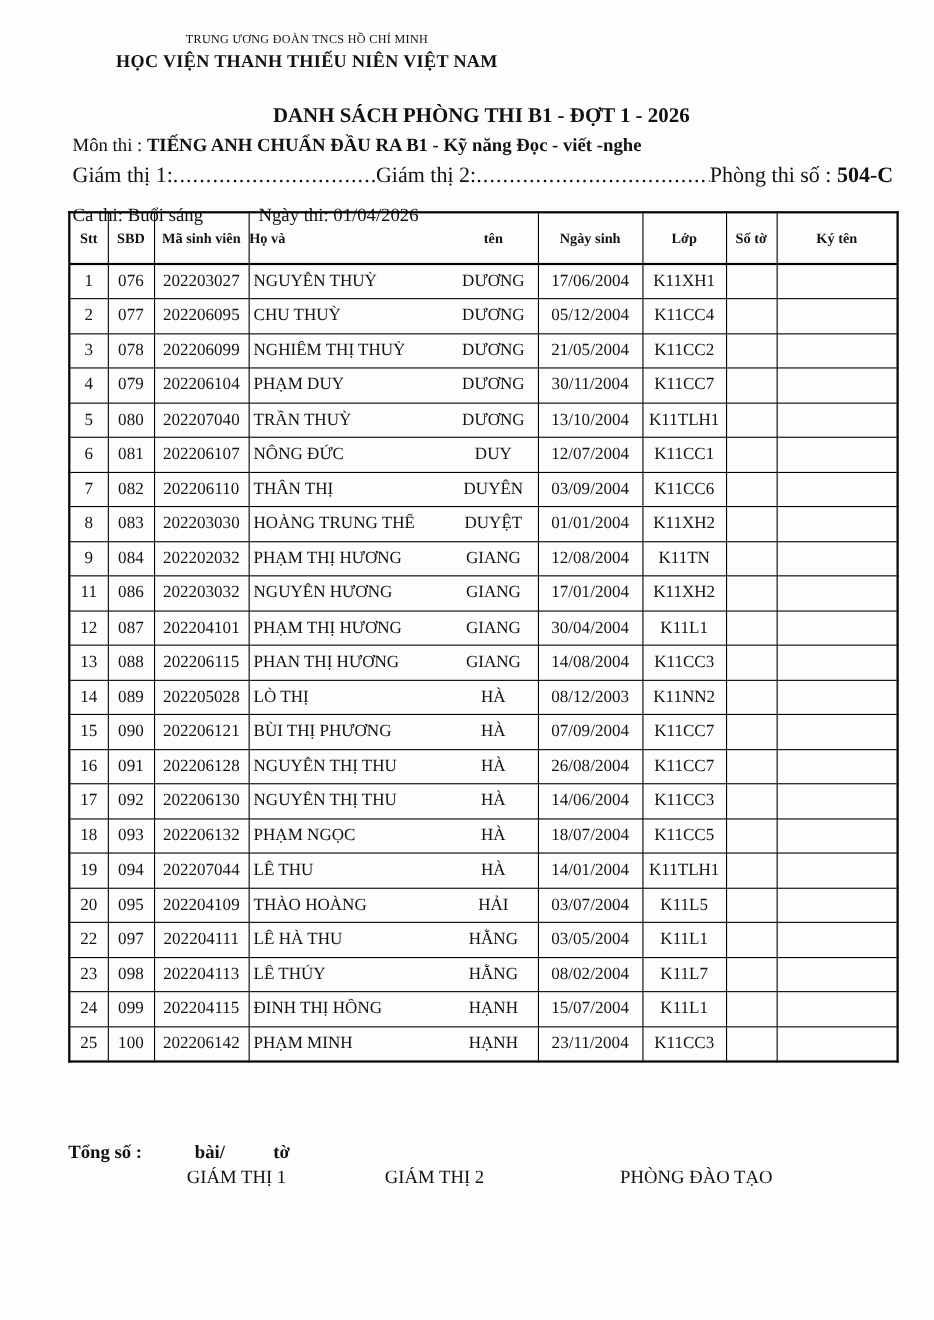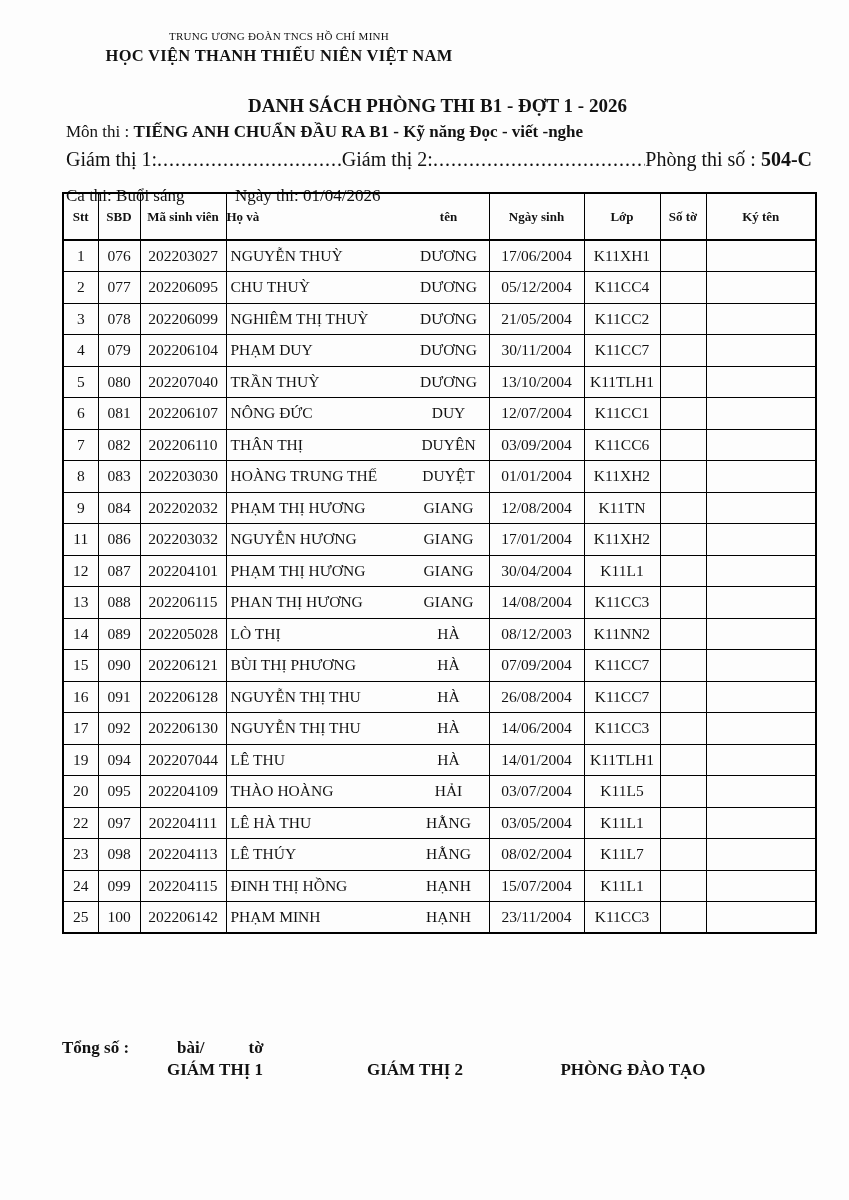--- a/index.html
+++ b/index.html
@@ -54,23 +54,23 @@
   .h-name .ten { position:absolute; right:0; top:50%; transform:translateY(-50%); width:80px; text-align:center; }
   td.c-name { text-align:left; }
   .name-wrap { display:flex; align-items:center; width:100%; }
   .family { flex:1; padding-left:4px; overflow:hidden; }
   .given { flex:none; width:80px; text-align:center; }
 
   .total-line { position:absolute; top:1038px; left:62px; font-size:17px; font-weight:bold; white-space:nowrap; }
   .total-line .u1 { margin-left:48px; }
   .total-line .u2 { margin-left:44px; }
 
-  .sig { position:absolute; top:1060px; font-size:17px; font-weight:bold; text-align:center; white-space:nowrap; }
+  .sig { position:absolute; top:1060px; font-size:17px; font-weight:normal; text-align:center; white-space:nowrap; }
   .sig-1 { left:140px; width:150px; }
-  .sig-2 { left:340px; width:150px; }
+  .sig-2 { left:320px; width:150px; }
   .sig-3 { left:548px; width:170px; }
 </style>
 </head>
 <body>
 
 <div class="org-block">
   <div class="org1">TRUNG ƯƠNG ĐOÀN TNCS HỒ CHÍ MINH</div>
   <div class="org2">HỌC VIỆN THANH THIẾU NIÊN VIỆT NAM</div>
 </div>
 
@@ -353,20 +353,35 @@
         <span class="family">NGUYỄN THỊ THU</span>
         <span class="given">HÀ</span>
       </div>
     </td>
     <td>14/06/2004</td>
     <td>K11CC3</td>
     <td></td>
     <td></td>
   </tr>
       <tr>
+    <td>18</td>
+    <td>093</td>
+    <td>202206132</td>
+    <td class="c-name">
+      <div class="name-wrap">
+        <span class="family">PHẠM NGỌC</span>
+        <span class="given">HÀ</span>
+      </div>
+    </td>
+    <td>18/07/2004</td>
+    <td>K11CC5</td>
+    <td></td>
+    <td></td>
+  </tr>
+      <tr>
     <td>19</td>
     <td>094</td>
     <td>202207044</td>
     <td class="c-name">
       <div class="name-wrap">
         <span class="family">LÊ THU</span>
         <span class="given">HÀ</span>
       </div>
     </td>
     <td>14/01/2004</td>

